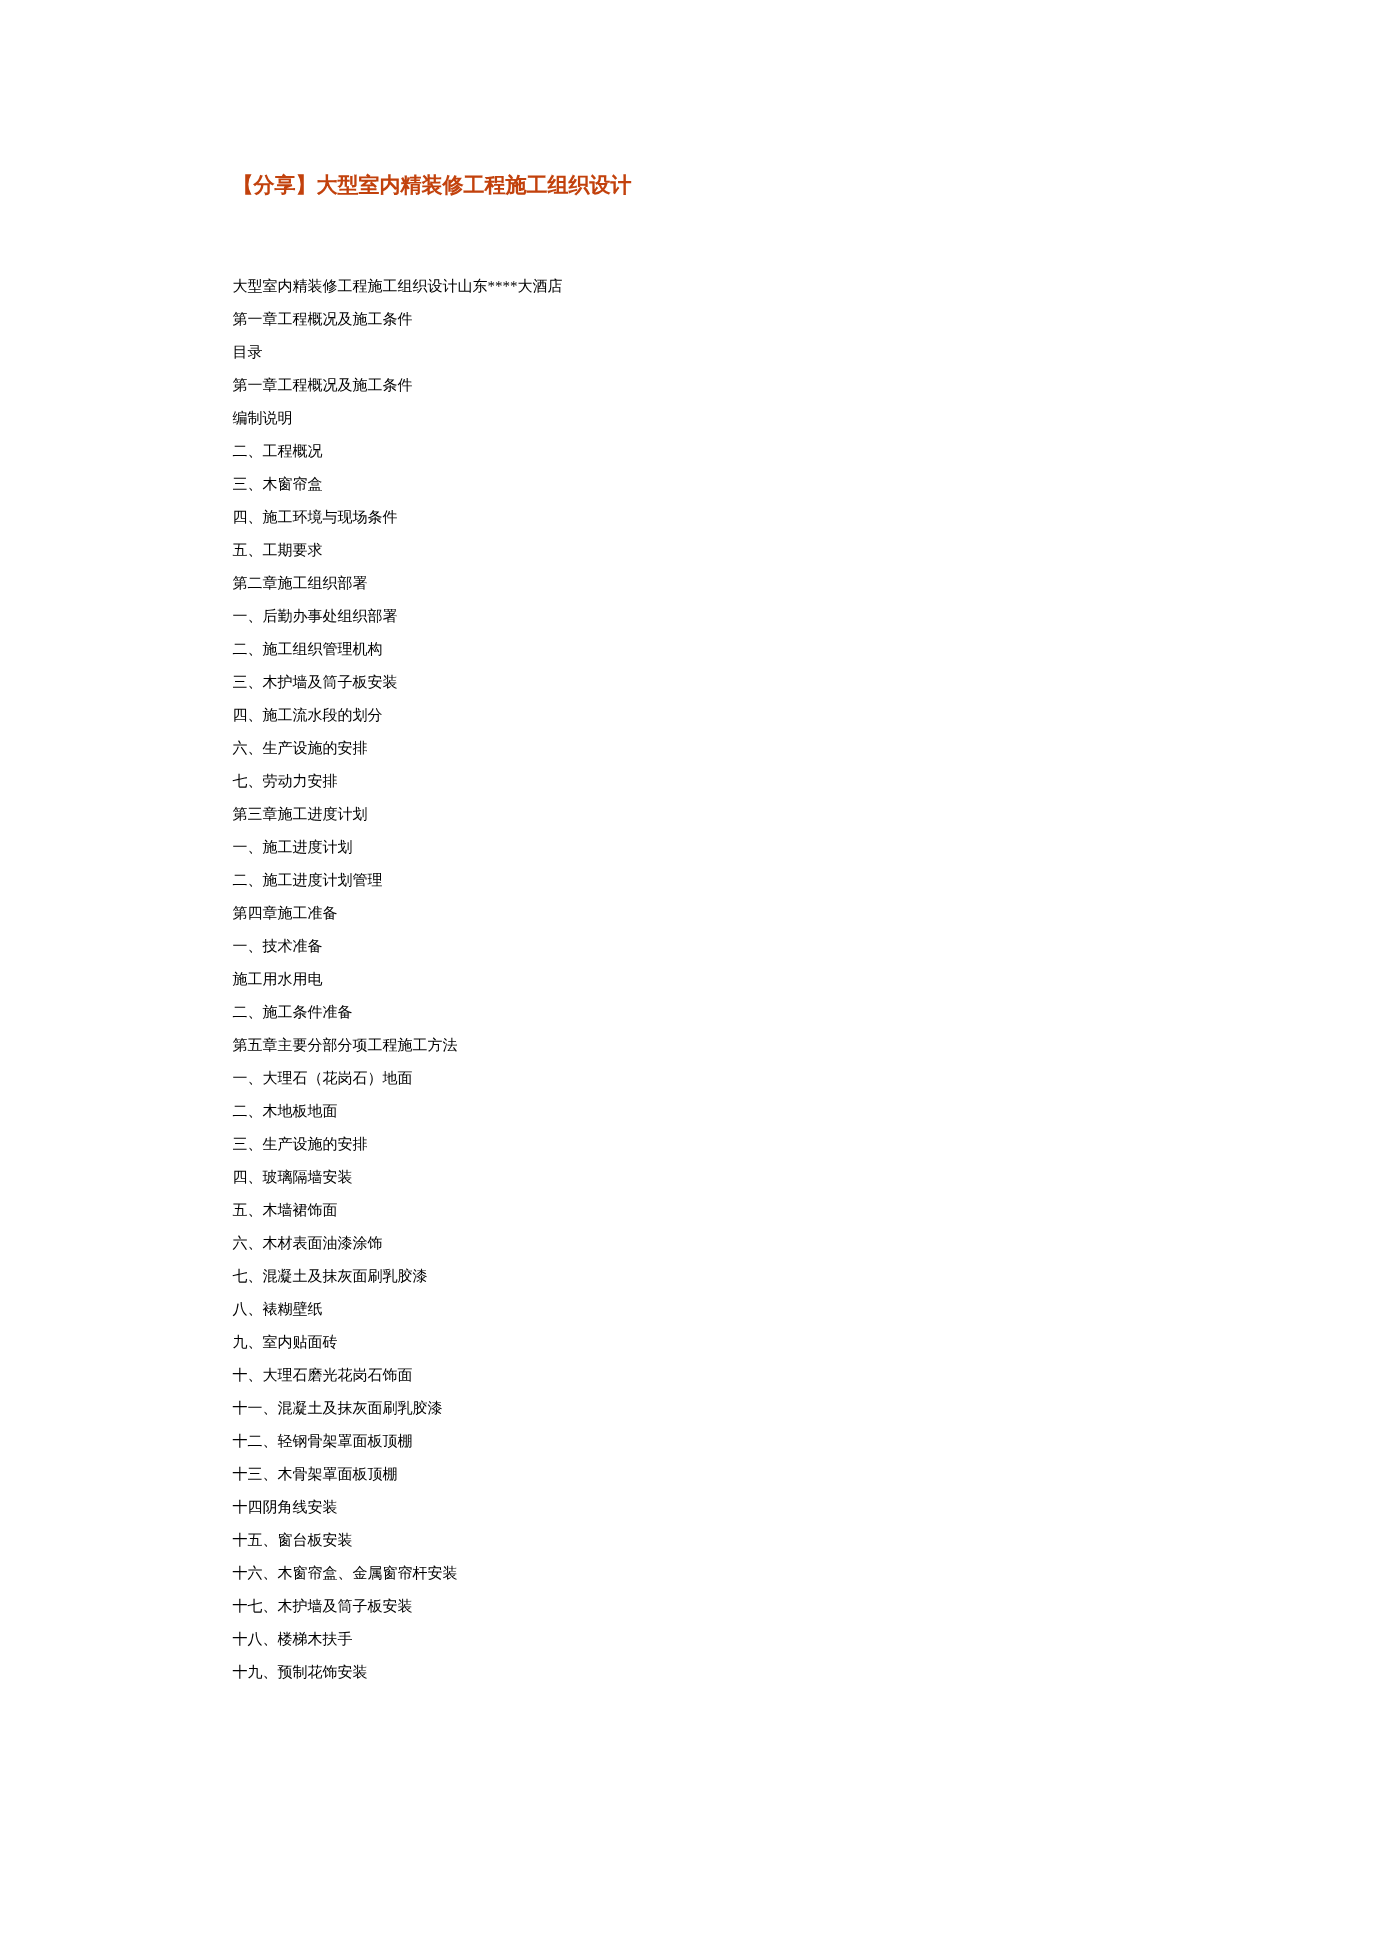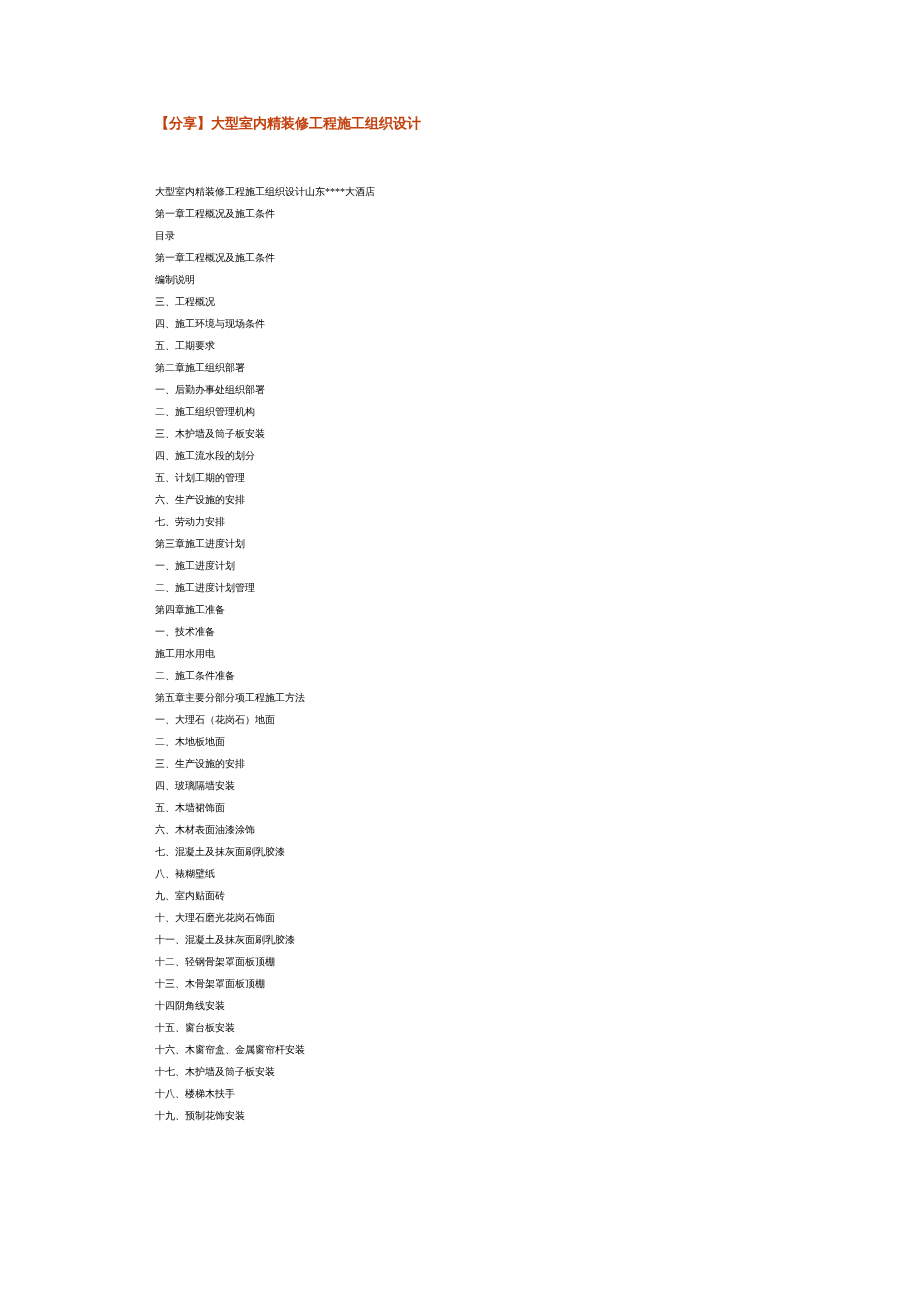--- a/index.html
+++ b/index.html
@@ -30,29 +30,29 @@
 <body>
 
 <div class="title">【分享】大型室内精装修工程施工组织设计</div>
 
 <div>
   <div class="line">大型室内精装修工程施工组织设计山东****大酒店</div>
   <div class="line">第一章工程概况及施工条件</div>
   <div class="line">目录</div>
   <div class="line">第一章工程概况及施工条件</div>
   <div class="line">编制说明</div>
-  <div class="line">三、工程概况</div>
+  <div class="line">二、工程概况</div>
+  <div class="line">三、木窗帘盒</div>
   <div class="line">四、施工环境与现场条件</div>
   <div class="line">五、工期要求</div>
   <div class="line">第二章施工组织部署</div>
   <div class="line">一、后勤办事处组织部署</div>
   <div class="line">二、施工组织管理机构</div>
   <div class="line">三、木护墙及筒子板安装</div>
   <div class="line">四、施工流水段的划分</div>
-  <div class="line">五、计划工期的管理</div>
   <div class="line">六、生产设施的安排</div>
   <div class="line">七、劳动力安排</div>
   <div class="line">第三章施工进度计划</div>
   <div class="line">一、施工进度计划</div>
   <div class="line">二、施工进度计划管理</div>
   <div class="line">第四章施工准备</div>
   <div class="line">一、技术准备</div>
   <div class="line">施工用水用电</div>
   <div class="line">二、施工条件准备</div>
   <div class="line">第五章主要分部分项工程施工方法</div>

